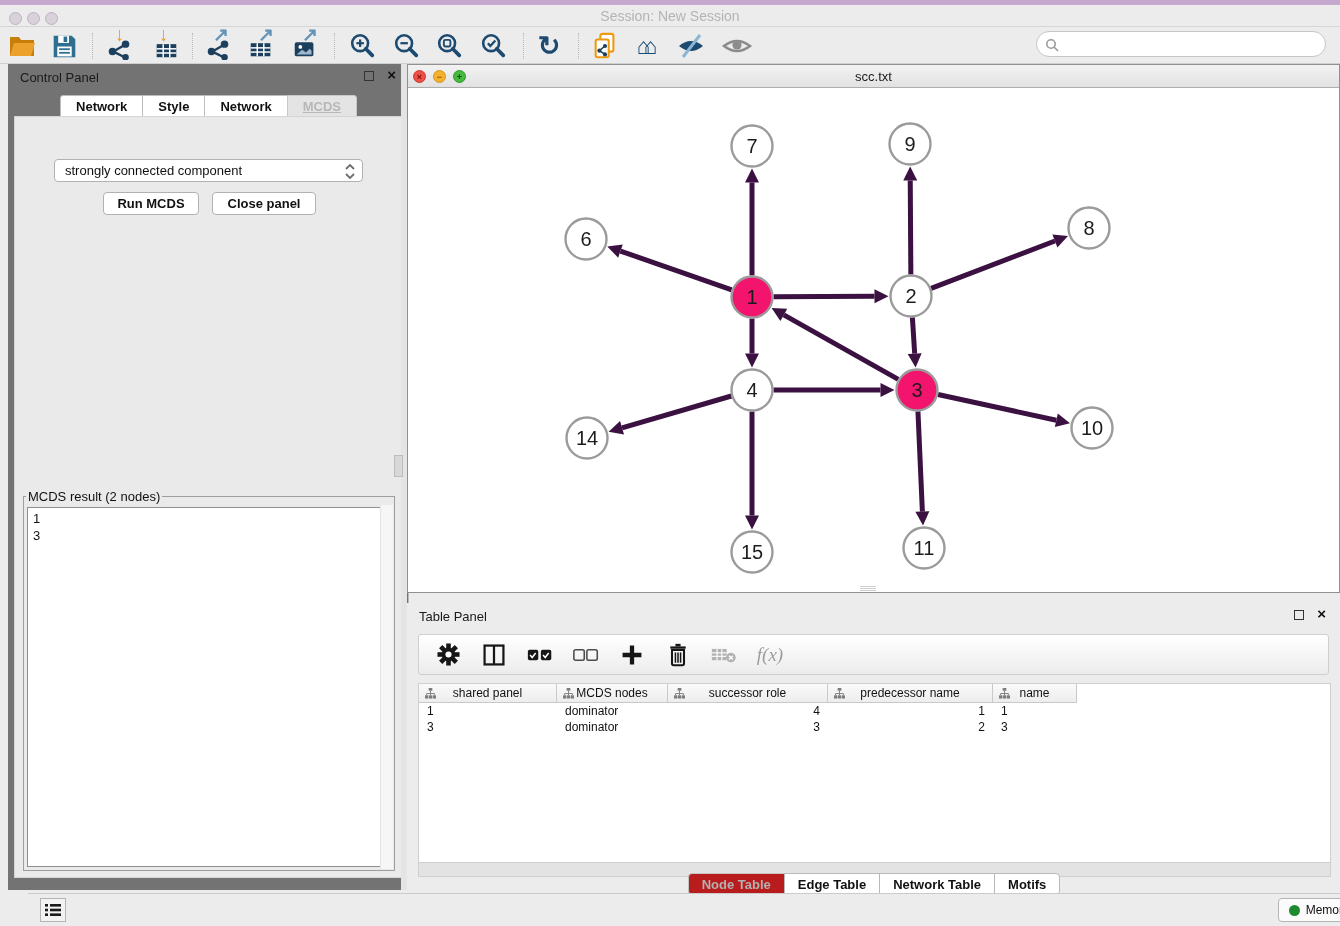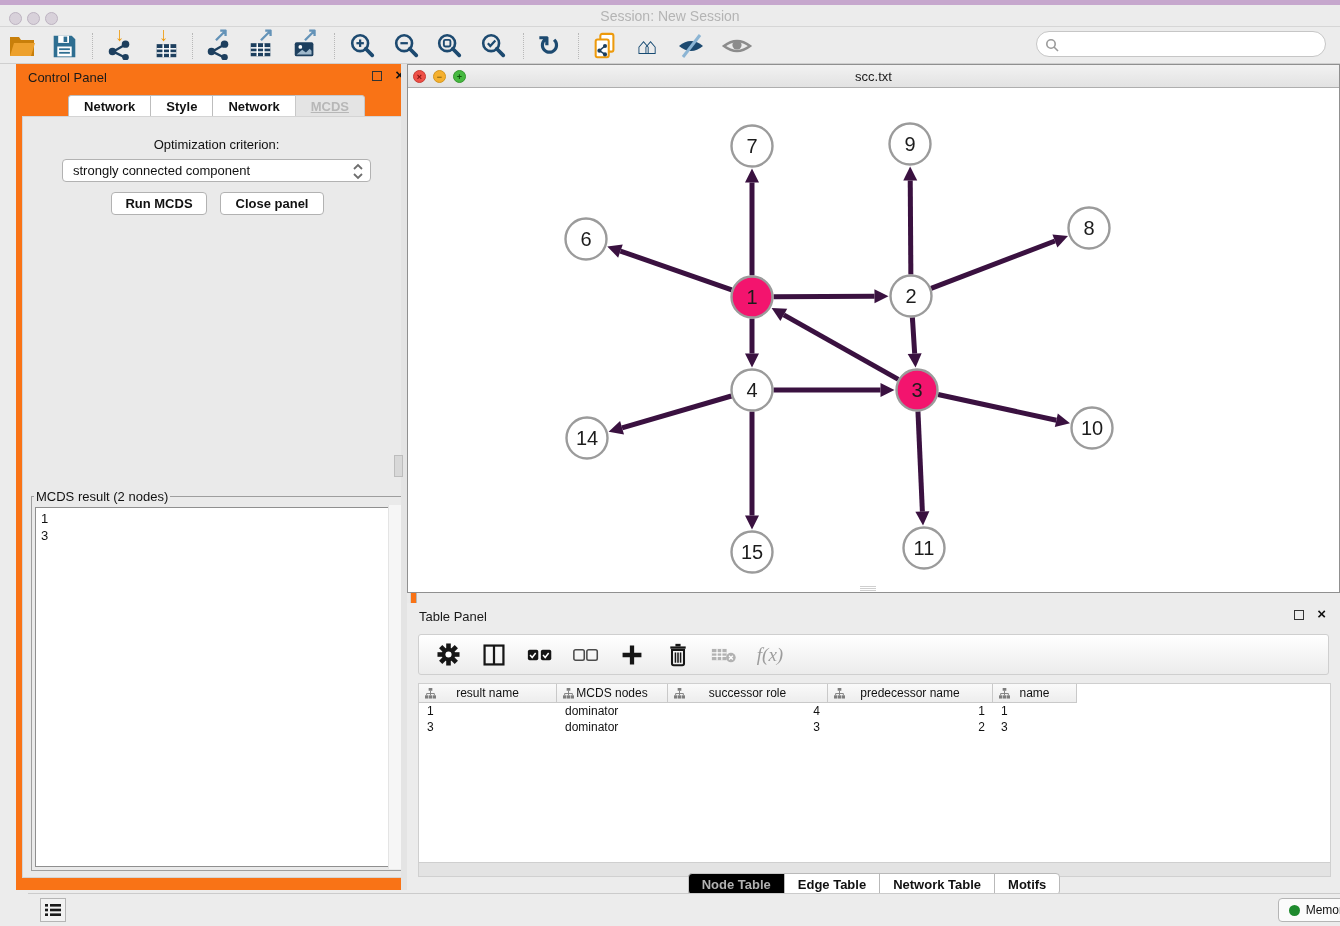--- a/index.html
+++ b/index.html
@@ -16,21 +16,21 @@
   
   .toolbar { position:absolute; left:0; top:28px; width:1340px; height:36px; background:#ececec; border-bottom:1px solid #cfcfcf; }
   .tb-btn { position:absolute; top:2px; width:34px; height:32px; display:flex; align-items:center; justify-content:center; cursor:default; }
   .tb-sep { position:absolute; top:5px; height:26px; width:0; border-left:1px dotted #b8b8b8; }
   .ov { position:absolute; font-weight:bold; }
   .search-wrap { position:absolute; right:14px; top:3px; width:290px; height:26px; background:#fff; border:1px solid #c6c6c6; border-radius:13px; }
   .search-wrap svg { position:absolute; left:8px; top:6px; }
   .search-input { position:absolute; left:26px; top:2px; width:255px; height:20px; border:none; outline:none; font-size:13px; background:transparent; }
 
   
-  .control-panel { position:absolute; left:16px; top:64px; width:401px; height:826px; background:#f97316; border-right:1px solid #b9b9b9; }
+  .control-panel { position:absolute; left:8px; top:64px; width:401px; height:826px; background:#737373; border-right:1px solid #b9b9b9; }
   .panel-header { position:relative; height:26px; }
   .panel-title { position:absolute; left:12px; top:6px; font-size:13px; color:#1a1a1a; }
   .win-float { position:absolute; top:7px; width:10px; height:10px; border:1.5px solid #333; }
   .win-close { position:absolute; top:3px; font-size:15px; font-weight:bold; color:#111; line-height:16px; }
   .cp-tabs { position:absolute; left:0; top:31px; width:100%; display:flex; justify-content:center; }
   .cp-tab { height:22px; padding:0 15px; background:#fff; border:1px solid #bdbdbd; margin-right:-1px; font-size:13px; font-weight:bold; color:#111; display:flex; align-items:center; }
   .cp-tab:first-child { border-radius:3px 0 0 0; }
   .cp-tab.active { background:#e4e4e4; color:#b7b7b7; border-color:#c8c8c8; border-radius:0 3px 0 0;text-decoration:underline; }
   .cp-content { position:absolute; left:6px; top:52px; width:389px; height:762px; background:#eaeaea; border:1px solid #d4d4d4; }
   .opt-label { position:absolute; left:0; width:100%; top:20px; text-align:center; font-size:13px; color:#111; }
@@ -67,21 +67,21 @@
   .th span { display:block; text-align:center; font-size:12px; color:#111; line-height:18px; }
   .th svg { position:absolute; left:6px; top:4px; }
   .tbl-rows { position:absolute; left:0; top:19px; }
   .tr { display:flex; height:16px; }
   .td { font-size:12px; color:#111; line-height:16px; padding:0 8px; overflow:hidden; }
   .tp-tabs { position:absolute; left:0; bottom:3px; width:100%; display:flex; justify-content:center; }
   .tp-strip { position:absolute; left:11px; top:260px; width:913px; height:14px; background:#e3e3e3; border:1px solid #d0d0d0; border-top:none; }
   .tp-tab { height:22px; padding:0 13px; background:#fff; border:1px solid #b9b9b9; margin-right:-1px; font-size:13px; font-weight:bold; color:#111; display:flex; align-items:center; }
   .tp-tab:first-child { border-radius:4px 0 0 4px; }
   .tp-tab:last-child { border-radius:0 4px 4px 0; }
-  .tp-tab.active { background:#000000; color:#b2b2b2; border-color:#c5c5c5; }
+  .tp-tab.active { background:#b91c1c; color:#b2b2b2; border-color:#c5c5c5; }
 
   
   .statusbar { position:absolute; left:0; top:893px; width:1340px; height:33px; background:#ececec; border-top:1px solid #cbcbcb;margin-left:28px; }
   .list-btn { position:absolute; left:12px; top:4px; width:26px; height:24px; background:#f2f2f2; border:1px solid #b5b5b5; display:flex; align-items:center; justify-content:center; }
   .memory-btn { position:absolute; right:8px; top:4px; height:24px; background:#fbfbfb; border:1px solid #b5b5b5; border-radius:4px; display:flex; align-items:center; gap:6px; padding:0 10px; font-size:12px; color:#111; }
   .mem-dot { width:11px; height:11px; border-radius:50%; background:#1e8a2d; }
 </style>
 </head>
 <body>
 
@@ -256,21 +256,20 @@
           <span>Style</span>
         </div>
       <div class="cp-tab">
           <span>Network</span>
         </div>
       <div class="cp-tab active">
           <span>MCDS</span>
         </div>
     </div>
     <div class="cp-content">
-      <div class="opt-label">Optimization criterion:</div>
       <div class="criterion-select">
         <span>strongly connected component</span>
         <span class="stepper">
           <svg width="12" height="17" viewBox="0 0 12 17">
             <path d="M2 6 L6 2 L10 6" fill="none" stroke="#6e6e6e" stroke-width="1.8"></path>
             <path d="M2 11 L6 15 L10 11" fill="none" stroke="#6e6e6e" stroke-width="1.8"></path>
           </svg>
         </span>
       </div>
       <div class="cp-btn" style="left:88px; width:96px">
@@ -456,21 +455,21 @@
           <div class="th" style="width: 138px;">
             <svg width="11" height="11" viewBox="0 0 12 12" style="position: absolute; left: 6px; top: 4px;">
               <g fill="#7d7d7d">
                 <rect x="4" y="0" width="4" height="3"></rect>
                 <rect x="0" y="8" width="3.6" height="3.5"></rect>
                 <rect x="4.2" y="8" width="3.6" height="3.5"></rect>
                 <rect x="8.4" y="8" width="3.6" height="3.5"></rect>
               </g>
               <path d="M6 3 V6 M1.8 8 V6 H10.2 V8 M6 6 V8" fill="none" stroke="#7d7d7d" stroke-width="1"></path>
             </svg>
-            <span>result name</span>
+            <span>shared panel</span>
           </div>
           <div class="th" style="width: 111px;">
             <svg width="11" height="11" viewBox="0 0 12 12" style="position: absolute; left: 6px; top: 4px;">
               <g fill="#7d7d7d">
                 <rect x="4" y="0" width="4" height="3"></rect>
                 <rect x="0" y="8" width="3.6" height="3.5"></rect>
                 <rect x="4.2" y="8" width="3.6" height="3.5"></rect>
                 <rect x="8.4" y="8" width="3.6" height="3.5"></rect>
               </g>
               <path d="M6 3 V6 M1.8 8 V6 H10.2 V8 M6 6 V8" fill="none" stroke="#7d7d7d" stroke-width="1"></path>

